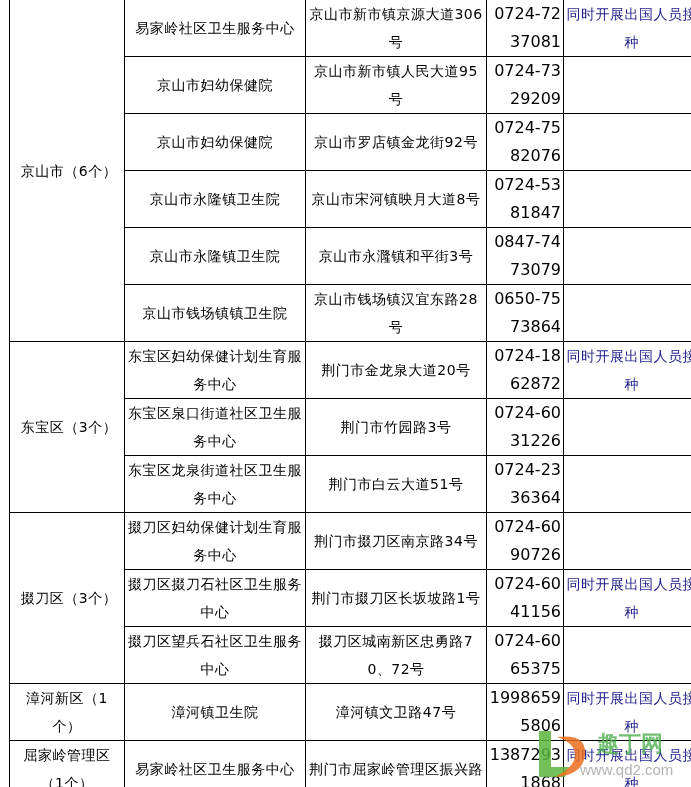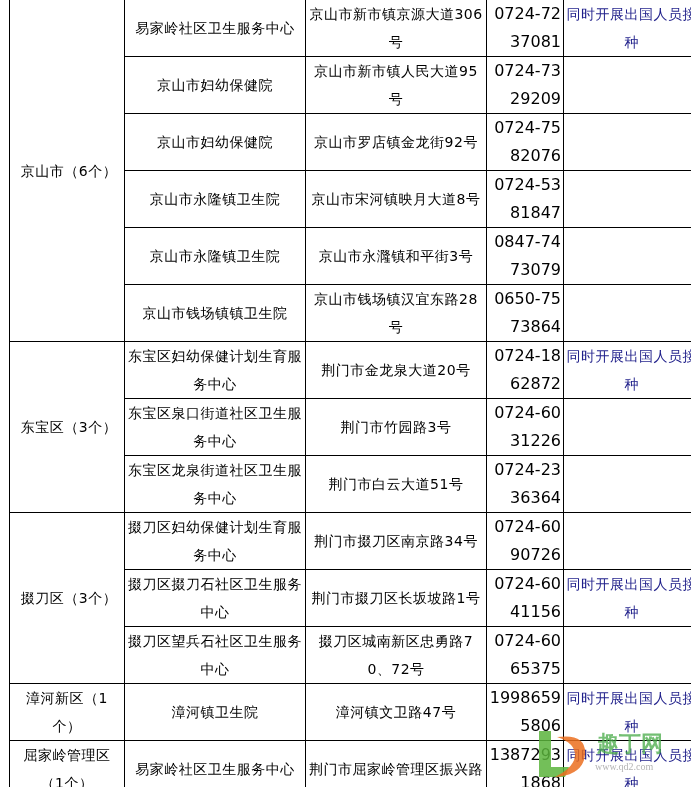--- a/index.html
+++ b/index.html
@@ -23,21 +23,21 @@
   table.vt td.last { border-right: none; color: #1f1f8a; }
   table.vt td.district { text-align: center; padding-left: 6px; }
   table.vt td.district.c { text-align: center; padding-left: 2px; margin-top: 48px; }
   table.vt td.phone { letter-spacing: 0; font-size: 16px; text-align: right; }
   tr.r { height: 56px; }
   .watermark {
     position: absolute; right: 6px; bottom: 2px; width: 150px; height: 60px;
     pointer-events: none;
   }
   .wm-text { position: absolute; left: 62px; top: 4px; font-size: 22px; color: rgba(70,170,70,0.75); font-weight: bold; }
-  .wm-url { position: absolute; left: 60px; top: 36px; font-size: 10px; color: rgba(160,160,160,0.8); font-family: Liberation Serif, serif; }
+  .wm-url { position: absolute; left: 45px; top: 36px; font-size: 15px; color: rgba(160,160,160,0.8); font-family: Liberation Sans, sans-serif; }
 </style>
 </head>
 <body>
 
 <table class="vt">
   <colgroup>
     <col style="width:115px">
     <col style="width:181px">
     <col style="width:181px">
     <col style="width:77px">

